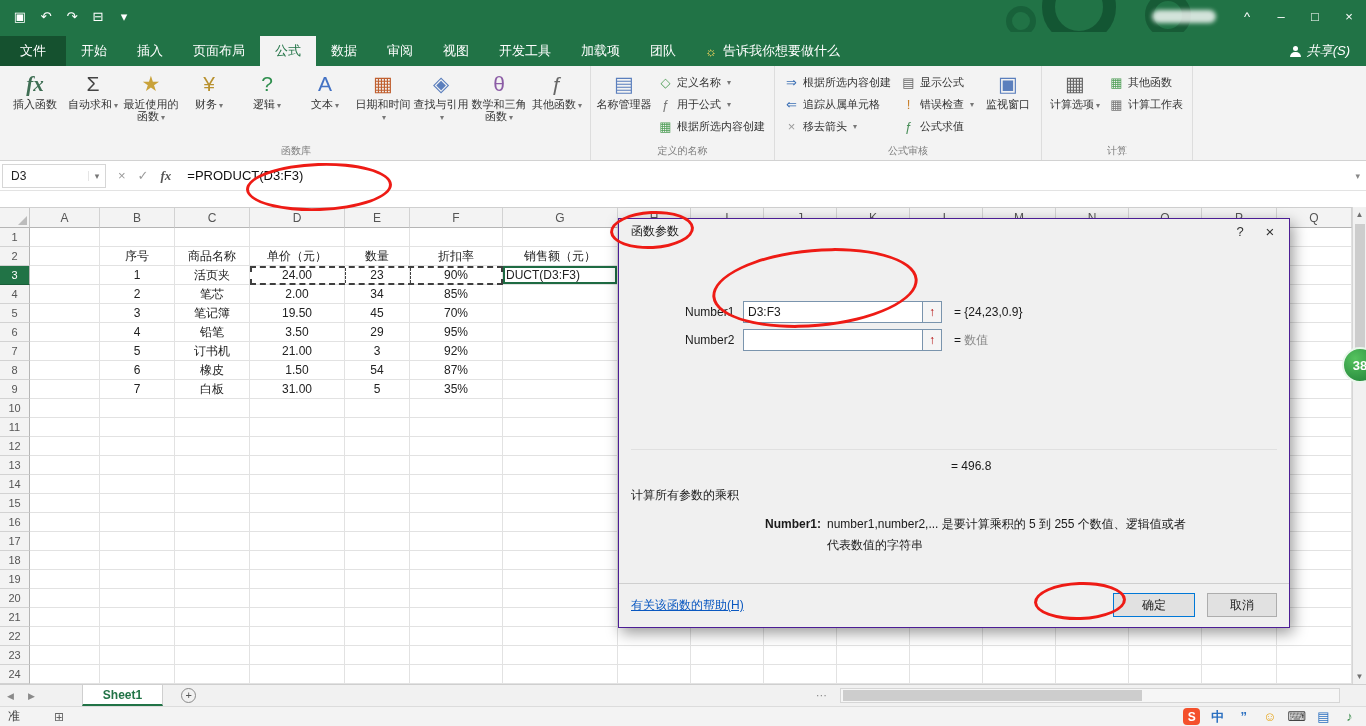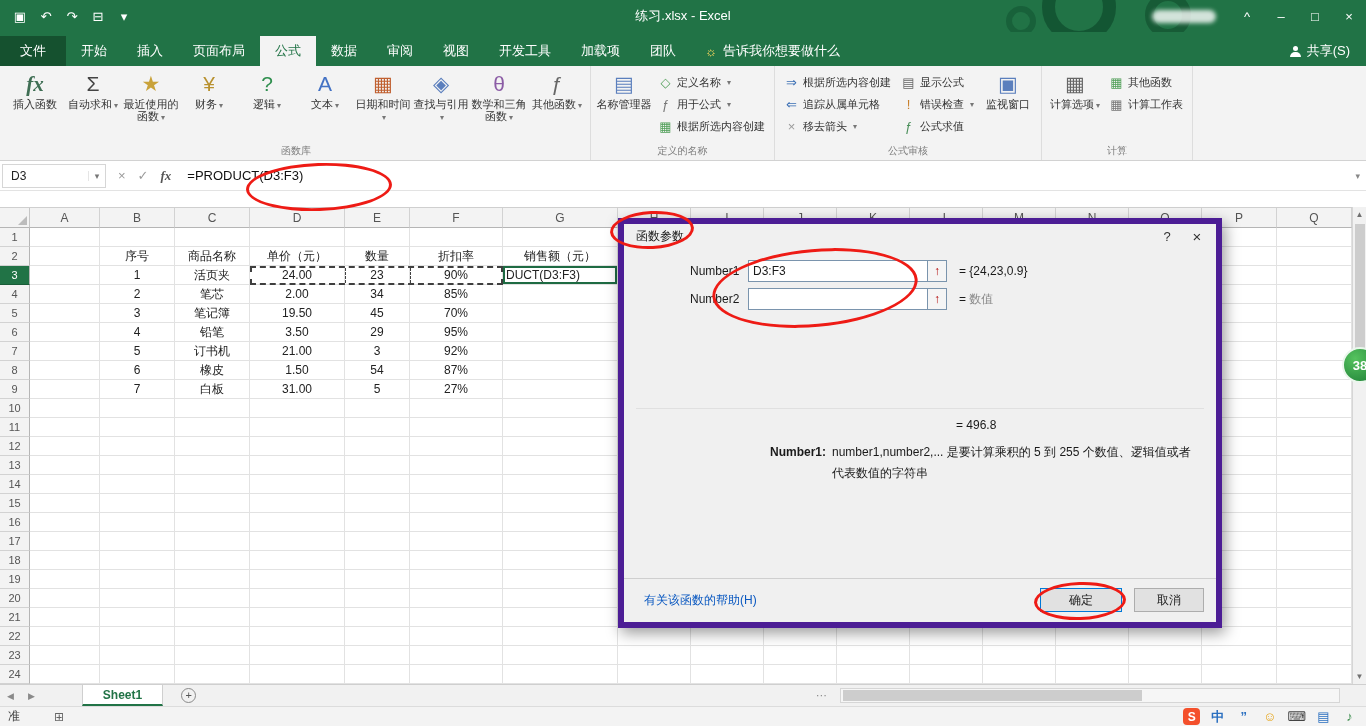--- a/index.html
+++ b/index.html
@@ -20,21 +20,21 @@
   .wc { width:34px; height:32px; display:flex; align-items:center; justify-content:center; font-size:13px; color:#fff; }
 
   
   .tabrow { position:absolute; top:32px; left:0; right:0; height:34px; background:#217346; display:flex; align-items:flex-end; color:#fff; }
   .tabs { display:flex; align-items:flex-end; }
   .tab { height:30px; line-height:30px; padding:0 15px; font-size:13px; white-space:nowrap; cursor:default; }
   .tab.file { background:#15512f; padding:0 20px; }
   .tab.active { background:#f3f3f3; color:#217346; }
   .tellme { display:flex; align-items:center; gap:6px; height:30px; padding:0 14px; font-size:13px; }
   .bulb { color:#ffd95e; font-size:13px; }
-  .share { margin-left:auto; display:flex; align-items:center; gap:6px; height:30px; padding-right:16px; font-size:13px; }
+  .share { margin-left:auto; display:flex; align-items:center; gap:6px; height:30px; padding-right:16px; font-size:13px;font-style:italic; }
   .person { width:11px; height:11px; position:relative; }
   .person::before { content:""; position:absolute; left:3px; top:0; width:5px; height:5px; border-radius:50%; background:#fff; }
   .person::after { content:""; position:absolute; left:0; bottom:0; width:11px; height:5px; border-radius:5px 5px 0 0; background:#fff; }
 
   
   .ribbon { position:absolute; top:66px; left:0; right:0; height:95px; background:#f3f3f3; border-bottom:1px solid #d2d2d2; display:flex; align-items:stretch; padding-left:2px; }
   .rgroup { display:flex; flex-direction:column; border-right:1px solid #ddd; padding:2px 5px 0; }
   .ritems { display:flex; flex:1; align-items:flex-start; gap:2px; }
   .rname { height:16px; line-height:14px; text-align:center; font-size:10px; color:#7c7c7c; }
   .rbtn-large { width:56px; min-height:74px; display:flex; flex-direction:column; align-items:center; padding-top:4px; font-size:11px; color:#333; text-align:center; cursor:default; }
@@ -86,21 +86,21 @@
   .hthumb { position:absolute; left:2px; top:1px; bottom:1px; width:60%; background:#cdcdcd; }
 
   
   .statusbar { position:absolute; top:706px; left:0; right:0; height:20px; background:#f3f3f3; border-top:1px solid #dcdcdc; display:flex; align-items:center; font-size:12px; color:#444; padding:0 8px; }
   .macro { margin-left:34px; color:#666; font-size:12px; }
   .tray { margin-left:auto; display:flex; align-items:center; gap:9px; }
   .tray-i { min-width:17px; height:17px; display:flex; align-items:center; justify-content:center; font-size:13px; font-weight:bold; }
   .tray-i.round { border-radius:4px; padding:0 2px; font-size:12px; }
 
   
-  .dialog { position:absolute; left:618px; top:218px; width:604px; height:410px; background:#f0f0f0; border:6px solid #4c1d95; box-shadow:3px 5px 14px rgba(0,0,0,.4); z-index:20; display:flex; flex-direction:column; font-size:12px; color:#1a1a1a; }
+  .dialog { position:absolute; left:618px; top:218px; width:672px; height:410px; background:#f0f0f0; border:1px solid #4c1d95; box-shadow:3px 5px 14px rgba(0,0,0,.4); z-index:20; display:flex; flex-direction:column; font-size:12px; color:#1a1a1a;gap:46px; }
   .dlg-title { height:25px; display:flex; align-items:center; padding:0 4px 0 12px; flex:none; }
   .dbtn { width:30px; text-align:center; font-size:13px; color:#333; cursor:default; }
   .dclose { font-size:15px; }
   .dlg-body { flex:1; display:flex; flex-direction:column; padding:0 12px 10px; }
   .dfunc { margin-top:2px; flex:none; }
   .fieldbox { height:160px; border-bottom:1px solid #e0e0e0; padding-top:8px; flex:none; }
   .dfield { display:flex; align-items:center; height:24px; margin:2px 0 4px 54px; }
   .dlabel { width:58px; }
   .dinput { width:180px; height:22px; background:#fff; border:1px solid #7a94ad; padding:0 4px; display:flex; align-items:center; overflow:hidden; }
   .dpick { width:19px; height:22px; background:#f5f5f5; border:1px solid #7a94ad; border-left:none; display:flex; align-items:center; justify-content:center; }
@@ -108,21 +108,21 @@
   .dres { margin-left:12px; white-space:nowrap; }
   .muted { color:#8a8a8a; }
   .dresult { margin:9px 0 0 320px; flex:none; }
   .ddesc { margin-top:14px; flex:none; }
   .dhelp { margin:10px 0 0 134px; width:432px; display:flex; gap:6px; line-height:1.75; flex:none; }
   .dhelp b { white-space:nowrap; }
   .dspacer { flex:1; }
   .dcalc { flex:none; }
   .dhr { margin:8px -12px 0; border-top:1px solid #cfcfcf; flex:none; }
   .dfooter { display:flex; align-items:center; margin-top:9px; flex:none; }
-  .dlink { color:#0a58c0; cursor:pointer;margin-left:8px; }
+  .dlink { color:#0a58c0; text-decoration:underline; cursor:pointer; }
   .sp { flex:1; }
   .dok,.dcancel { height:24px; font-size:12px; background:#e1e1e1; border:1px solid #adadad; margin-left:12px; font-family:inherit; color:#222; }
   .dok { width:82px; border-color:#0078d7; }
   .dcancel { width:70px; }
 
   
   .ellipse { position:absolute; border:3px solid #ee1b15; border-radius:50%; z-index:40; pointer-events:none; }
   .watermark { position:absolute; left:1050px; top:658px; font-size:30px; font-weight:bold; color:#1d1d1d; letter-spacing:1px; white-space:nowrap; z-index:45; }
   .badge38 { position:absolute; left:1342px; top:347px; width:36px; height:36px; border-radius:50%; background:radial-gradient(circle at 35% 30%, #55c35e, #1e7e36); border:2px solid #eaf6ec; color:#fff; font-size:13px; font-weight:bold; display:flex; align-items:center; justify-content:center; z-index:46; }
 </style>
@@ -135,21 +135,20 @@
     <div class="qa">
         <div class="qa-btn">▣</div>
         <div class="qa-btn">↶</div>
         <div class="qa-btn">↷</div>
         <div class="qa-btn">⊟</div>
         <div class="qa-btn">▾</div>
       </div>
     <div class="deco d1"></div>
     <div class="deco d2"></div>
     <div class="deco d3"></div>
-    <div class="title">练习.xlsx - Excel</div>
     <div class="tb-right">
       <div class="user-blob"></div>
       <div class="win-controls" style="display:flex;">
           <div class="wc">^</div>
           <div class="wc">–</div>
           <div class="wc">□</div>
           <div class="wc">×</div>
         </div>
     </div>
   </div>
@@ -507,21 +506,21 @@
         <div class="g-c" style="width: 75px;"></div>
         <div class="g-c" style="width: 75px;"></div>
       </div>
       <div class="g-row">
         <div class="g-rh">9</div>
         <div class="g-c" style="width: 70px;"></div>
         <div class="g-c" style="width: 75px;">7</div>
         <div class="g-c" style="width: 75px;">白板</div>
         <div class="g-c" style="width: 95px;">31.00</div>
         <div class="g-c" style="width: 65px;">5</div>
-        <div class="g-c" style="width: 93px;">27%</div>
+        <div class="g-c" style="width: 93px;">35%</div>
         <div class="g-c" style="width: 115px;"></div>
         <div class="g-c" style="width: 73px;"></div>
         <div class="g-c" style="width: 73px;"></div>
         <div class="g-c" style="width: 73px;"></div>
         <div class="g-c" style="width: 73px;"></div>
         <div class="g-c" style="width: 73px;"></div>
         <div class="g-c" style="width: 73px;"></div>
         <div class="g-c" style="width: 73px;"></div>
         <div class="g-c" style="width: 73px;"></div>
         <div class="g-c" style="width: 75px;"></div>
@@ -880,20 +879,21 @@
           <div class="dfield">
             <div class="dlabel">Number2</div>
             <div class="dinput"></div>
             <div class="dpick">
               <span class="parrow">↑</span>
             </div>
             <div class="dres">=  <span class="muted">数值</span></div>
           </div>
         </div>
       <div class="dresult">=  496.8</div>
+      <div class="ddesc">计算所有参数的乘积</div>
       <div class="dhelp">
         <b>Number1:</b>
         <span>number1,number2,... 是要计算乘积的 5 到 255 个数值、逻辑值或者代表数值的字符串</span>
       </div>
       <div class="dspacer"></div>
       <div class="dhr"></div>
       <div class="dfooter">
         <a class="dlink">有关该函数的帮助(H)</a>
         <span class="sp"></span>
         <button class="dok">确定</button>

